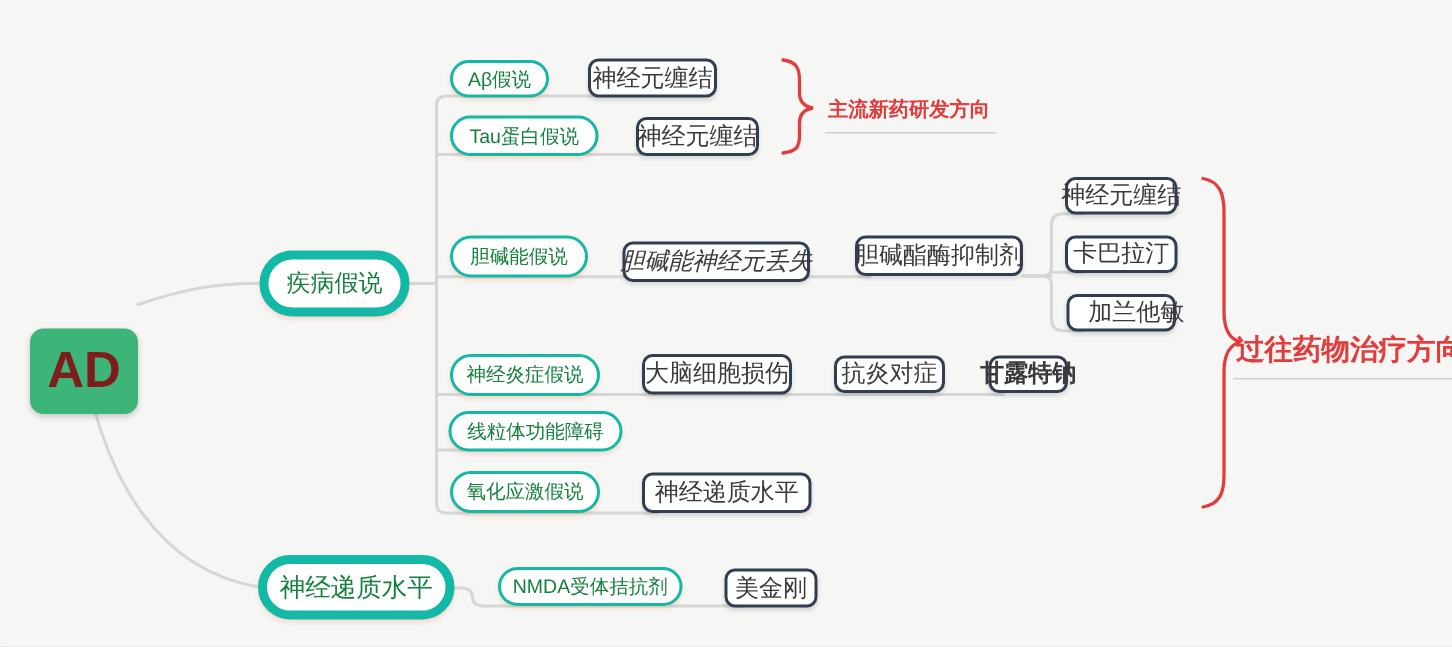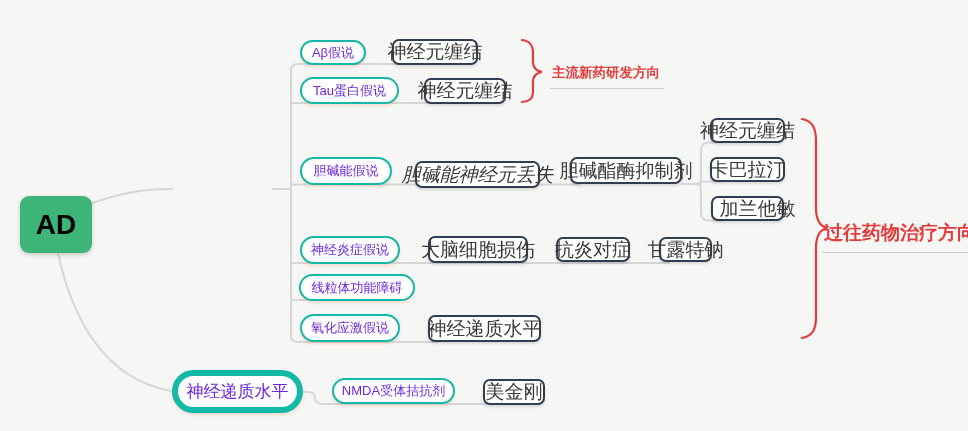--- a/index.html
+++ b/index.html
@@ -18,38 +18,39 @@
   .node{
     position:absolute;
     display:flex;align-items:center;justify-content:center;
     background:#ffffff;
     box-sizing:border-box;
     white-space:nowrap;
     cursor:default;
   }
   .root{
     background:#3db478;
-    color:#000000;
-    font-size:28px;font-weight:bold;
+    color:#7f1d1d;
+    font-size:34px;font-weight:bold;
     border-radius:9px;
     box-shadow:0 2px 4px rgba(0,0,0,.18);
+    margin-top:23px;
   }
   .pill{
     border:6px solid #14b8a6;
-    color:#6d28d9;
+    color:#15803d;
     border-radius:22px;
     box-shadow:0 2px 3px rgba(238,138,88,.25);
   }
   .pill-main{font-size:16px;}
   .pill-main2{font-size:17px;}
   .pill-sub{font-size:13px;border-radius:14px;border-width:2px;}
   .box{
     border:2px solid #313e51;
     color:#3a3a3a;
-    font-size:19px;
+    font-size:16px;
     border-radius:7px;
     box-shadow:0 2px 3px rgba(0,0,0,.12);
   }
   .callout{
     position:absolute;
     color:#e23c3c;
     font-weight:bold;
     white-space:nowrap;
     cursor:default;
   }
@@ -87,40 +88,41 @@
       <path d="M 303 392 H 307 Q 315 392 315 398 Q 315 404 323 404 H 495"></path>
     </g>
     <g stroke="#e23c3c" stroke-width="2.2" fill="none" stroke-linecap="round">
       <path d="M 522 40 C 531 41 533 46 533 53 V 62 C 533 68 536 71 542 72 C 536 73 533 76 533 82 V 90 C 533 98 531 101 522 102"></path>
       <path d="M 802 119 C 813 121 816 129 816 141 V 208 C 816 219 819 226 827 228 C 819 230 816 237 816 248 V 317 C 816 329 813 336 802 338"></path>
     </g>
   </svg>
 
   <div class="node root" style="left:20px;top:196px;width:72px;height:57px;">AD</div>
 
+  <div class="node pill pill-main" style="left:173px;top:167px;width:100px;height:44px;">疾病假说</div>
   <div class="node pill pill-main2" style="left:172px;top:370px;width:131px;height:43px;">神经递质水平</div>
 
   <div class="node pill pill-sub" style="left:300px;top:40px;width:66px;height:25px;">Aβ假说</div>
   <div class="node pill pill-sub" style="left:300px;top:77px;width:99px;height:27px;">Tau蛋白假说</div>
   <div class="node pill pill-sub" style="left:300px;top:157px;width:92px;height:28px;">胆碱能假说</div>
   <div class="node pill pill-sub" style="left:300px;top:236px;width:100px;height:28px;">神经炎症假说</div>
   <div class="node pill pill-sub" style="left:299px;top:274px;width:116px;height:27px;">线粒体功能障碍</div>
   <div class="node pill pill-sub" style="left:300px;top:314px;width:100px;height:28px;">氧化应激假说</div>
   <div class="node pill pill-sub" style="left:332px;top:378px;width:123px;height:26px;">NMDA受体拮抗剂</div>
 
   <div class="node box" style="left:392px;top:39px;width:86px;height:26px;">神经元缠结</div>
   <div class="node box" style="left:424px;top:78px;width:82px;height:26px;">神经元缠结</div>
   <div class="node box" style="left:415px;top:161px;width:125px;height:27px;font-style:italic;">胆碱能神经元丢失</div>
   <div class="node box" style="left:570px;top:157px;width:112px;height:27px;">胆碱酯酶抑制剂</div>
   <div class="node box" style="left:710px;top:118px;width:75px;height:25px;">神经元缠结</div>
   <div class="node box" style="left:710px;top:157px;width:75px;height:25px;">卡巴拉汀</div>
   <div class="node box" style="left:711px;top:196px;width:73px;height:25px;padding-left:20px;">加兰他敏</div>
   <div class="node box" style="left:428px;top:236px;width:100px;height:27px;">大脑细胞损伤</div>
   <div class="node box" style="left:556px;top:237px;width:74px;height:25px;">抗炎对症</div>
-  <div class="node box" style="left:659px;top:237px;width:53px;height:25px;">甘露特钠</div>
+  <div class="node box" style="left:659px;top:237px;width:53px;height:25px;font-weight:bold;">甘露特钠</div>
   <div class="node box" style="left:428px;top:315px;width:113px;height:27px;">神经递质水平</div>
   <div class="node box" style="left:483px;top:379px;width:62px;height:26px;">美金刚</div>
 
   <div class="callout callout-top" style="left:552px;top:64px;">
     <span>主流新药研发方向</span>
     <span class="underline"></span>
   </div>
   <div class="callout callout-right" style="left:824px;top:220px;">
     <span>过往药物治疗方向</span>
     <span class="underline"></span>

